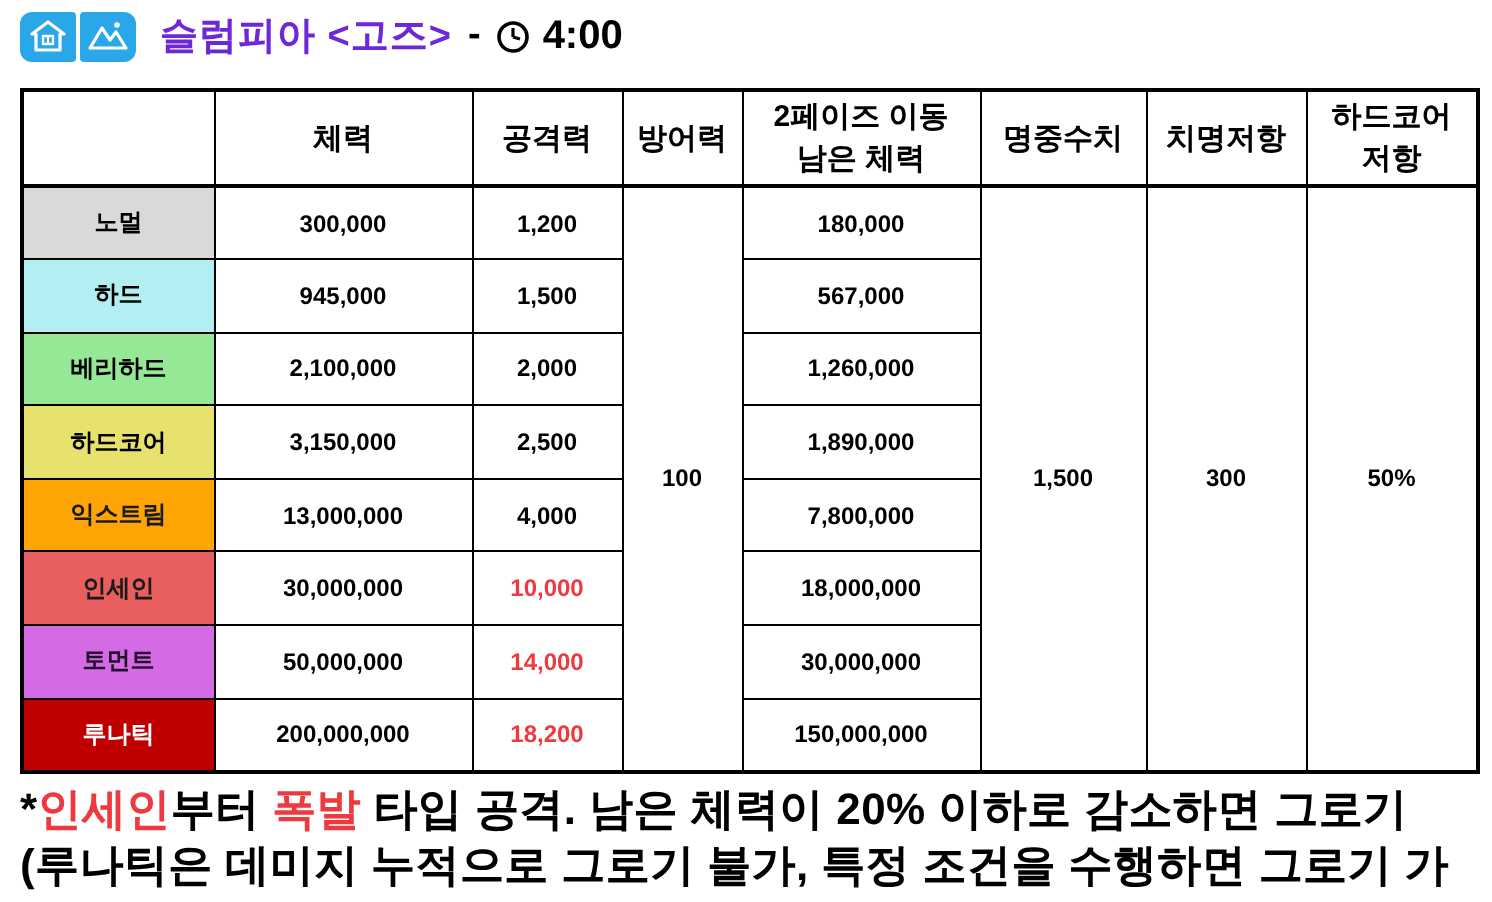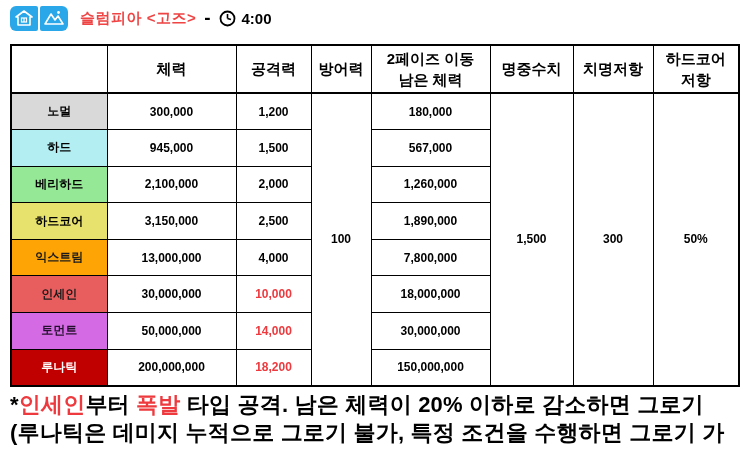--- a/index.html
+++ b/index.html
@@ -7,25 +7,25 @@
     font-family:"Liberation Sans","DejaVu Sans",sans-serif; }
   .page { position:relative; width:746px; height:451px; background:#fff; }
 
   
   .titlebar { position:absolute; left:10px; top:4px; height:28px;
     display:flex; align-items:center; }
   .appicon { width:28px; height:25px; background:#2aa7e8; display:flex;
     align-items:center; justify-content:center; }
   .appicon.left  { border-radius:6px 2px 2px 6px; margin-right:2px; }
   .appicon.right { border-radius:2px 6px 6px 2px; }
-  .title-text { margin-left:12px; font-size:15px; font-weight:700; color:#ef4444;
+  .title-text { margin-left:12px; font-size:19px; font-weight:700; color:#6d28d9;
     letter-spacing:0.5px; }
   .title-sep { margin:0 8px; font-size:19px; font-weight:700; color:#000; }
   .clock-wrap { margin-right:6px; display:flex; align-items:center; }
-  .time-text { font-size:15px; font-weight:700; color:#000; }
+  .time-text { font-size:20px; font-weight:700; color:#000; }
 
   
   table.stats { position:absolute; left:10px; top:44px; border-collapse:collapse;
     border:2px solid #000; table-layout:fixed; }
   table.stats th, table.stats td { border:1.5px solid #000; text-align:center;
     vertical-align:middle; font-weight:700; color:#000; background:#fff;
     padding:0; overflow:hidden; }
   table.stats thead th { height:48px; font-size:15px; border-bottom:2px solid #000; }
   table.stats tbody td { height:36.6px; font-size:12px; }
   .hdr-2line { line-height:21px; display:block; }

